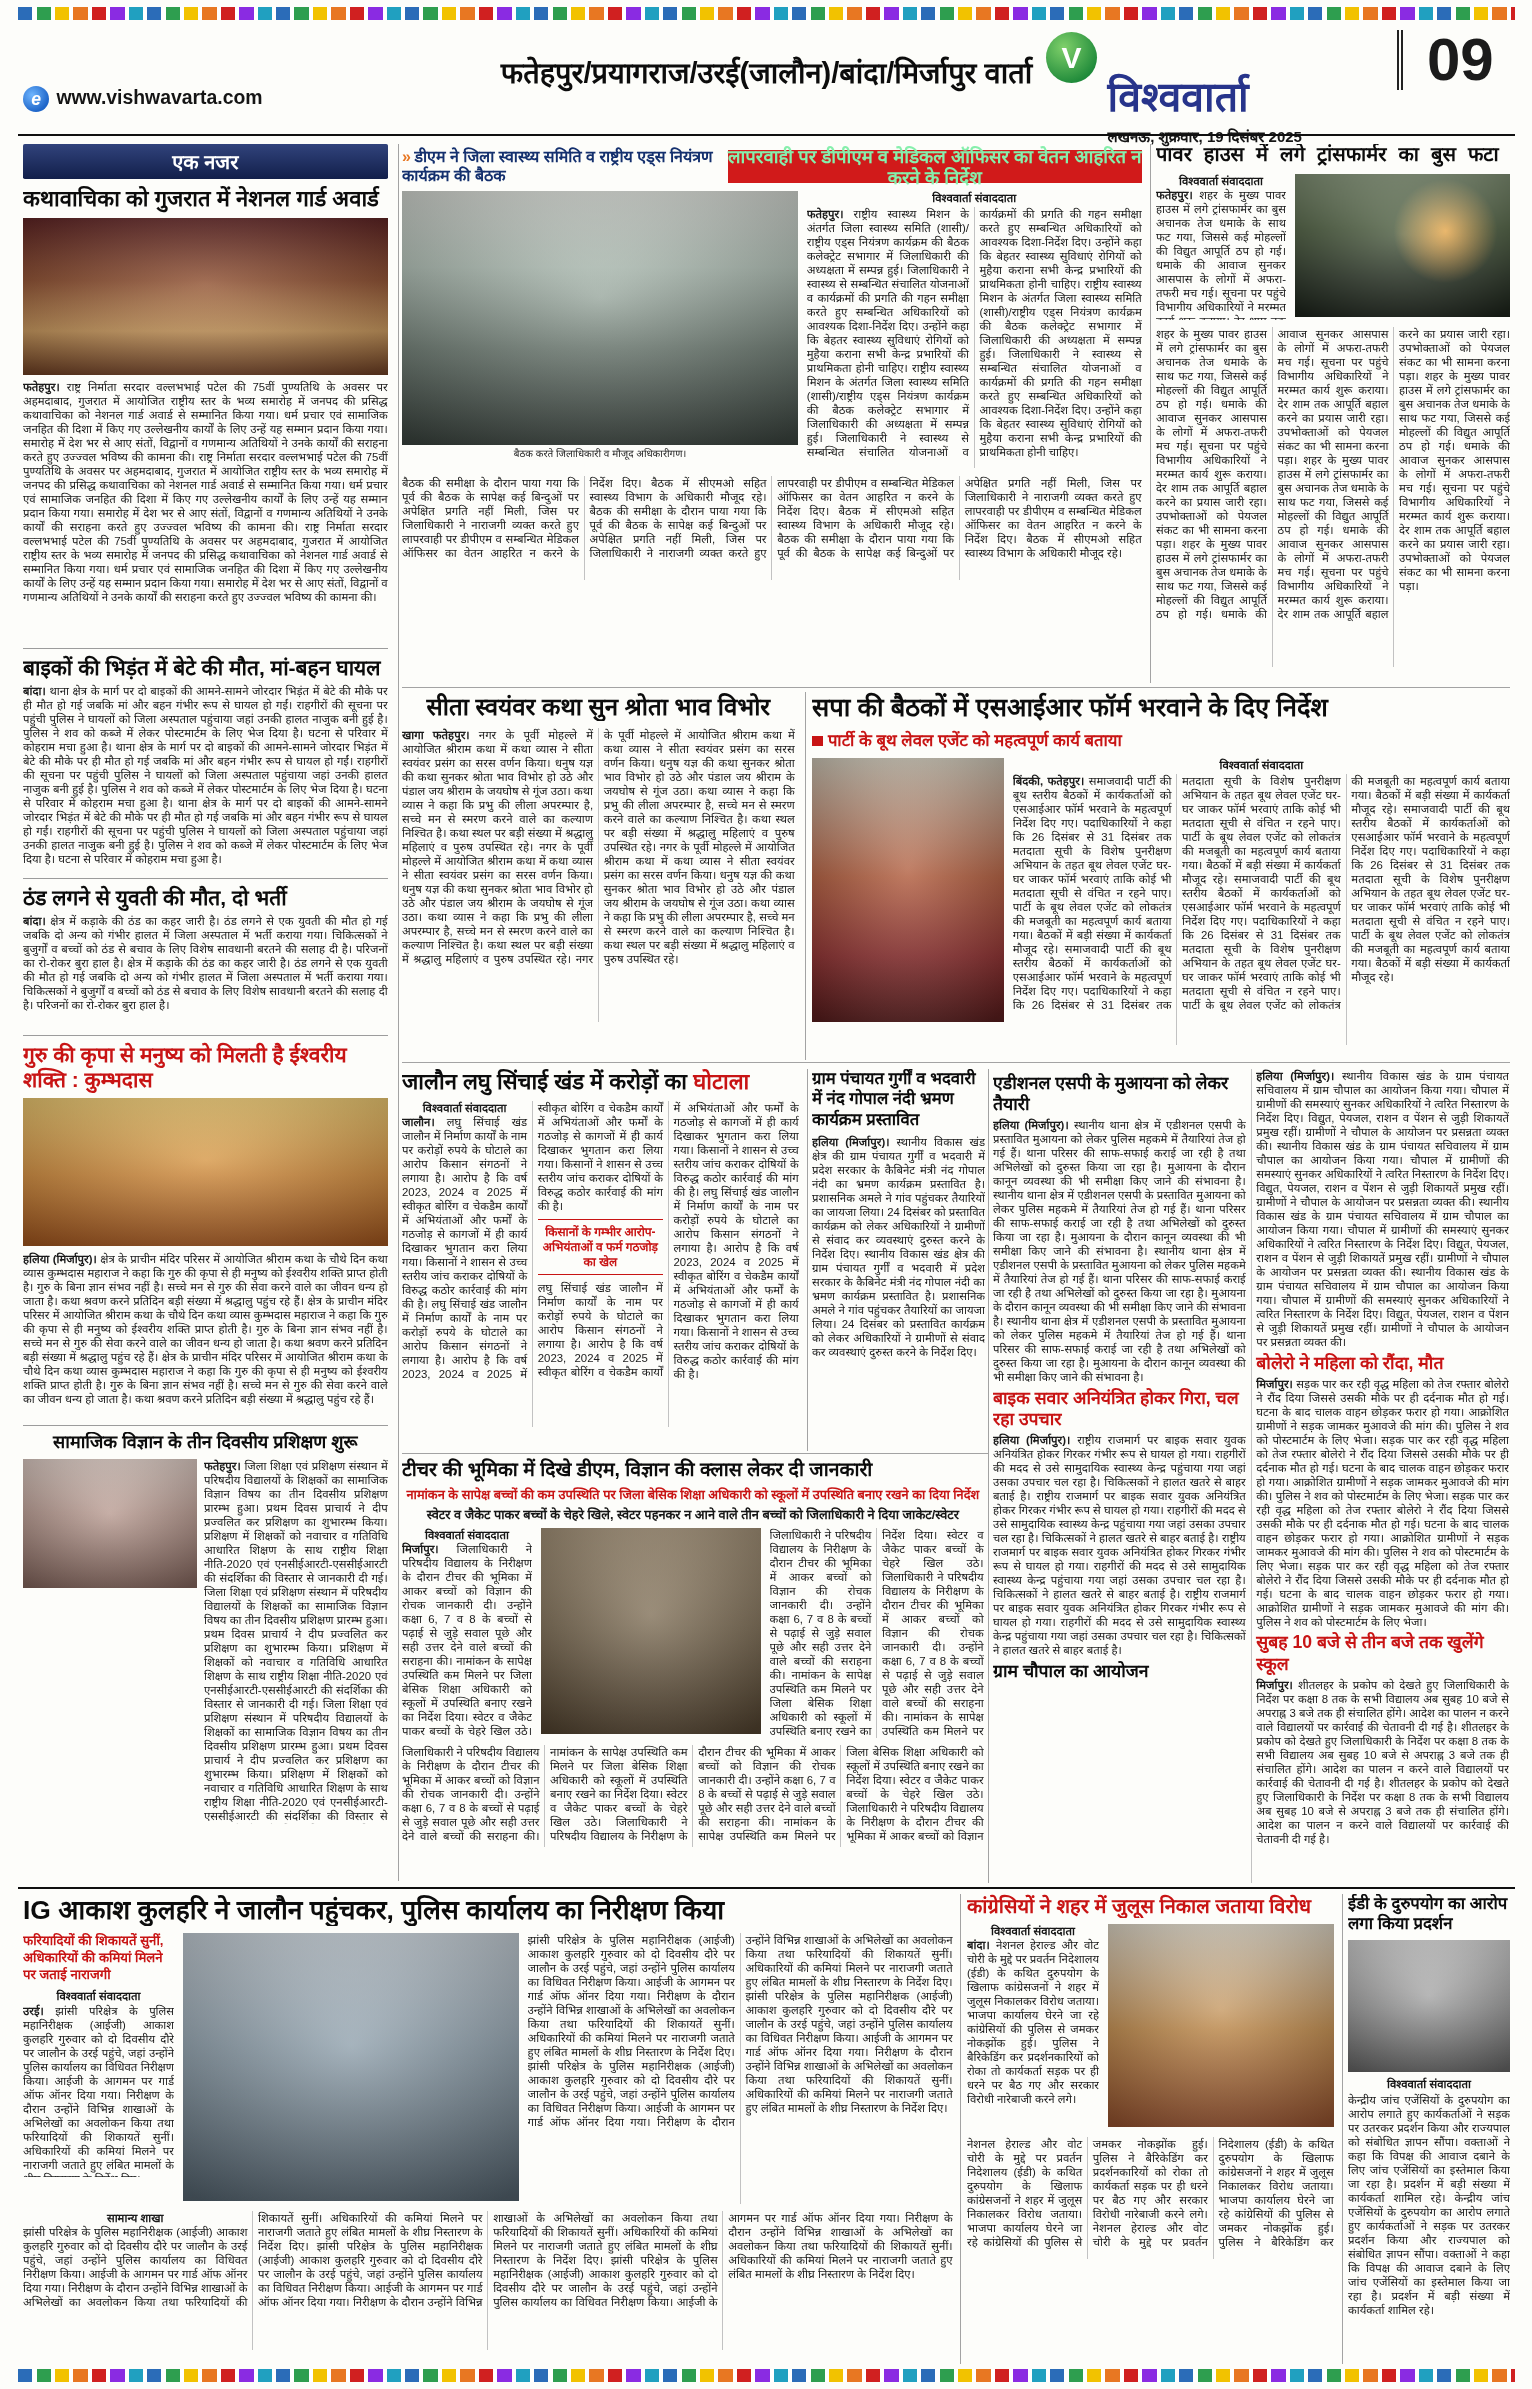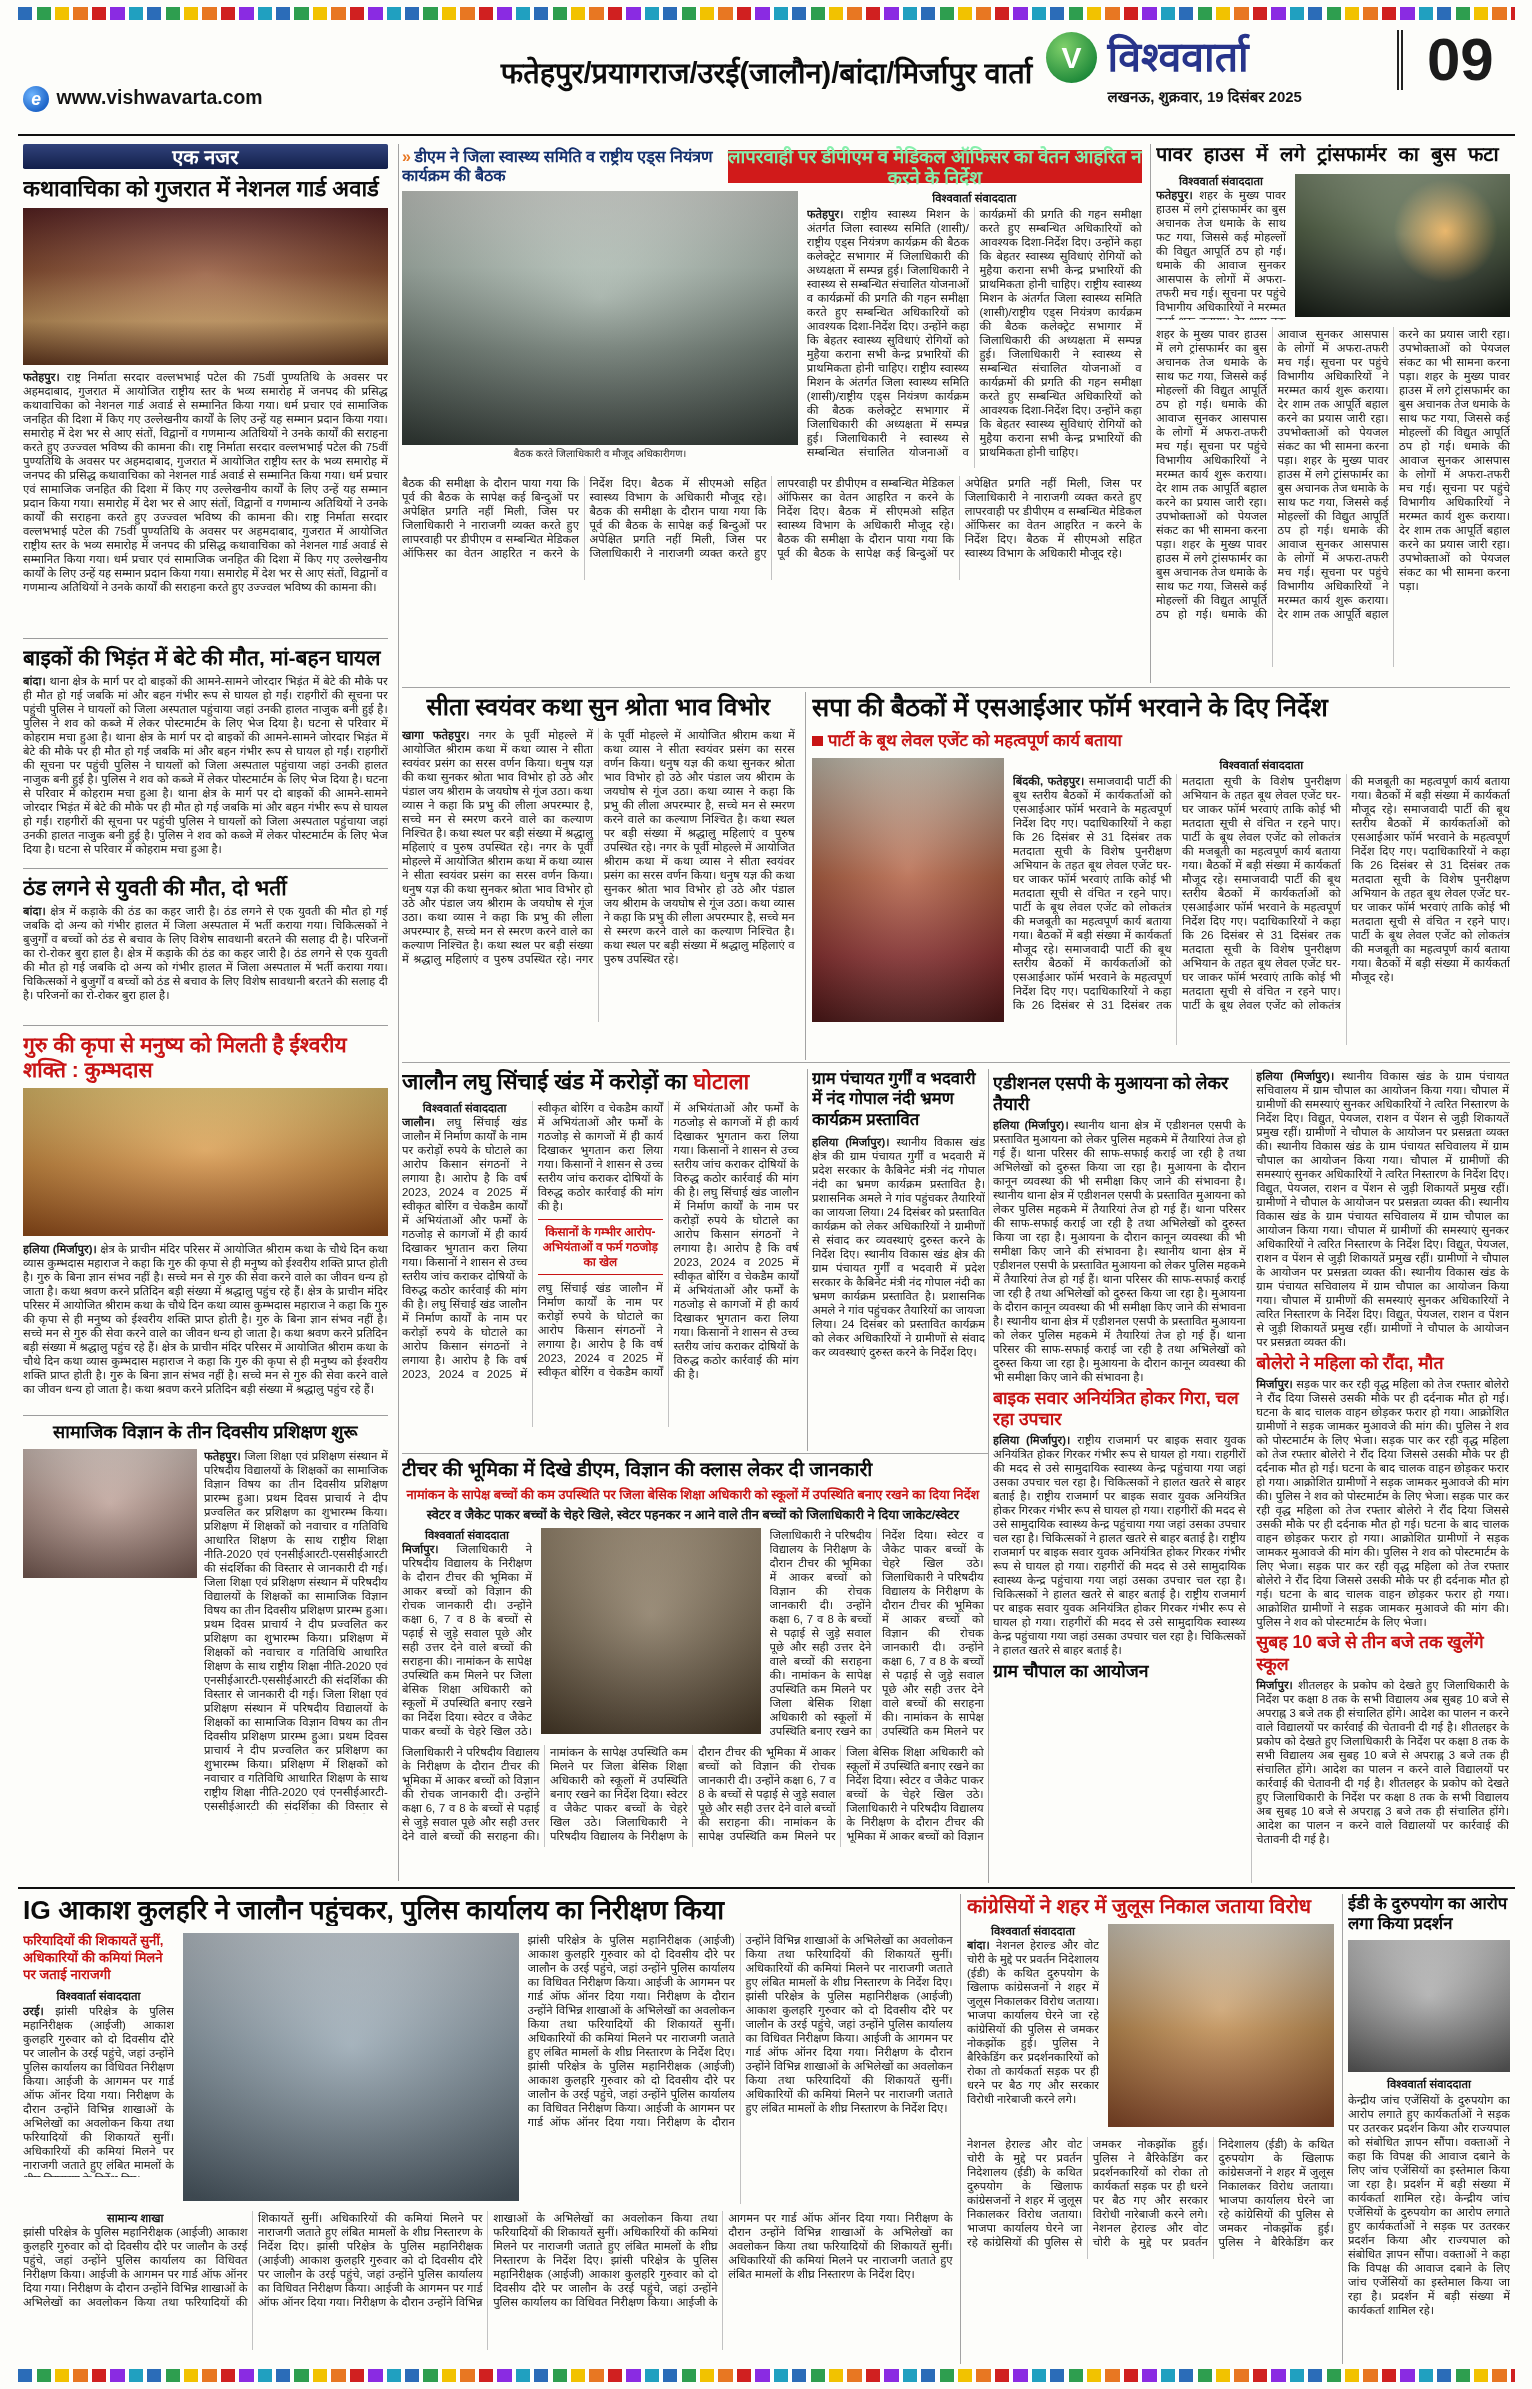--- a/index.html
+++ b/index.html
@@ -40,21 +40,21 @@
   .cap{font-size:10px;line-height:12.3px;text-align:center;padding-top:2.6px;color:#222;}
   .banner{background:#d11a1a;color:#86efac;font-weight:700;display:flex;align-items:center;
           justify-content:center;text-align:center;line-height:1.15;}
   .inset{border-top:1.8px solid #c81414;border-bottom:1.8px solid #c81414;color:#c81414;
          font-weight:700;text-align:center;padding:4.4px 1.8px;margin:6.2px 0;font-size:12px;
          line-height:15px;break-inside:avoid;}
   .vline{position:absolute;width:0;border-left:0.9px solid #a3a3a3;}
   .hline{position:absolute;height:0;border-top:0.9px solid #a3a3a3;}
   .rule2{border-top:2.2px solid #101010;}
   .sep{border-top:0.9px solid #9c9c9c;margin:6.2px 0;}
-  .eknajar{height:25px;background:linear-gradient(180deg,#31437c,#121f4a);color:#fff;
+  .eknajar{height:35px;background:linear-gradient(180deg,#31437c,#121f4a);color:#fff;
     font-weight:700;font-size:20px;display:flex;align-items:center;justify-content:center;
     margin-bottom:7px;border-radius:1.8px;}
   .kicker{font-size:16px;font-weight:700;color:#14306e;line-height:1.15;}
   .kicker .arr{color:#e87722;font-weight:700;margin-right:3.5px;}
   .globe{display:inline-flex;width:26.4px;height:26.4px;border-radius:50%;
     background:radial-gradient(circle at 35% 35%,#6fb6ff,#1f66c9 70%);color:#fff;
     align-items:center;justify-content:center;font-weight:700;font-size:17.6px;
     font-style:italic;margin-right:7px;vertical-align:middle;}
   .brandlogo{width:51px;height:51px;border-radius:50%;flex-shrink:0;
     background:radial-gradient(circle at 35% 30%,#7fd06a,#1f8a3a 75%);color:#fff;
@@ -70,21 +70,21 @@
 <div class="strip" style="top:7px"></div>
 <div class="strip" style="top:2369px"></div>
 
 <div class="abs" style="left:23px;top:86px;font-size:19.4px;font-weight:700;">
   <span class="globe">e</span><span>www.vishwavarta.com</span>
 </div>
 <div class="abs hd" style="left:335px;top:56px;width:863px;text-align:center;font-size:29px;">फतेहपुर/प्रयागराज/उरई(जालौन)/बांदा/मिर्जापुर वार्ता</div>
 <div class="abs row" style="left:1046px;top:32px;width:317px;gap:10.6px;align-items:flex-start;">
   <div class="brandlogo">V</div>
   <div>
-    <div class="hd" style="font-size:41px;color:#27348b;">विश्ववार्ता</div>
+    <div class="hd" style="font-size:41px;color:#27348b;margin-top:40px;">विश्ववार्ता</div>
     <div style="font-size:15px;font-weight:700;margin-top:3.5px;">लखनऊ, शुक्रवार, 19 दिसंबर 2025</div>
   </div>
 </div>
 <div class="abs pageno" style="left:1397px;top:30px;padding-left:24px;">09</div>
 <div class="hline rule2" style="left:17.6px;top:134px;width:1497px;"></div>
 
 <div class="vline" style="left:398px;top:144px;height:1737px;"></div>
 <div class="vline" style="left:1150px;top:144px;height:539px;"></div>
 <div class="vline" style="left:805px;top:692px;height:368px;"></div>
 <div class="vline" style="left:807px;top:1069px;height:382px;"></div>

